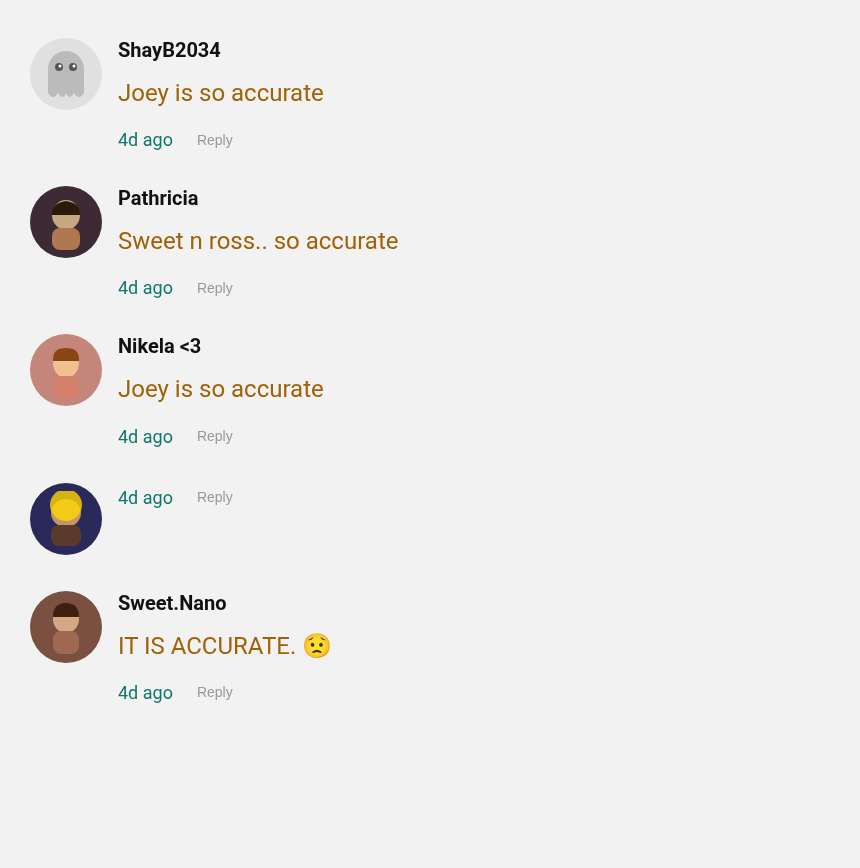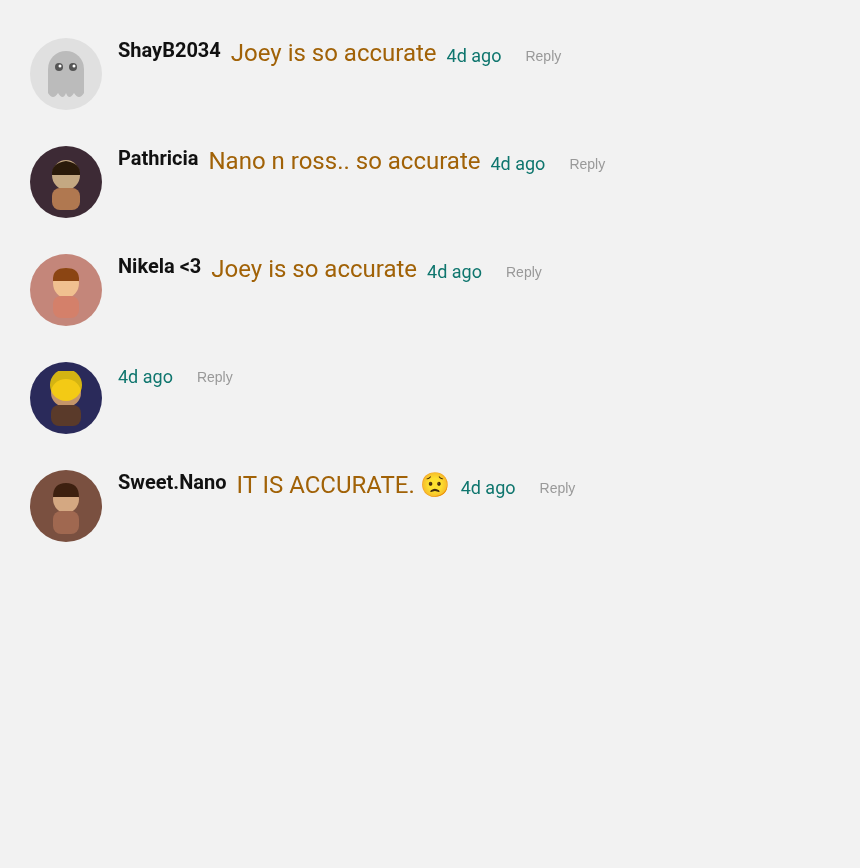--- a/index.html
+++ b/index.html
@@ -38,22 +38,22 @@
       overflow: hidden;
       background-color: #ccc;
       display: flex;
       align-items: center;
       justify-content: center;
       font-size: 28px;
     }
 
     .comment-content {
       display: flex;
-      flex-direction: row;
-      gap: 10px;
+      flex-direction: column;
+      gap: 16px;
       flex: 1;
     }
 
     .comment-username {
       font-size: 20px;
       font-weight: 700;
       color: #111111;
       line-height: 1.2;
     }
 
@@ -116,21 +116,21 @@
     <div class="comment-item">
       <div class="avatar" style="background-color: rgb(61, 42, 53);">
         <svg width="50" height="55" viewBox="0 0 50 55" fill="none" xmlns="http://www.w3.org/2000/svg">
     <ellipse cx="25" cy="20" rx="14" ry="15" fill="#c4a882"></ellipse>
     <rect x="11" y="33" width="28" height="22" rx="8" fill="#b07850"></rect>
     <path d="M11 20 Q10 8 25 6 Q40 8 39 20" fill="#2a1a0a"></path>
   </svg>
       </div>
       <div class="comment-content">
         <span class="comment-username">Pathricia</span>
-        <span class="comment-text">Nano n ross.. so accurate</span>
+        <span class="comment-text">Sweet n ross.. so accurate</span>
         <div class="comment-meta">
           <span class="comment-time">4d ago</span>
           <button class="reply-btn">Reply</button>
         </div>
       </div>
     </div>
     <div class="comment-item">
       <div class="avatar" style="background-color: rgb(196, 134, 122);">
         <svg width="50" height="55" viewBox="0 0 50 55" fill="none" xmlns="http://www.w3.org/2000/svg">
     <ellipse cx="25" cy="20" rx="13" ry="15" fill="#f0c090"></ellipse>

